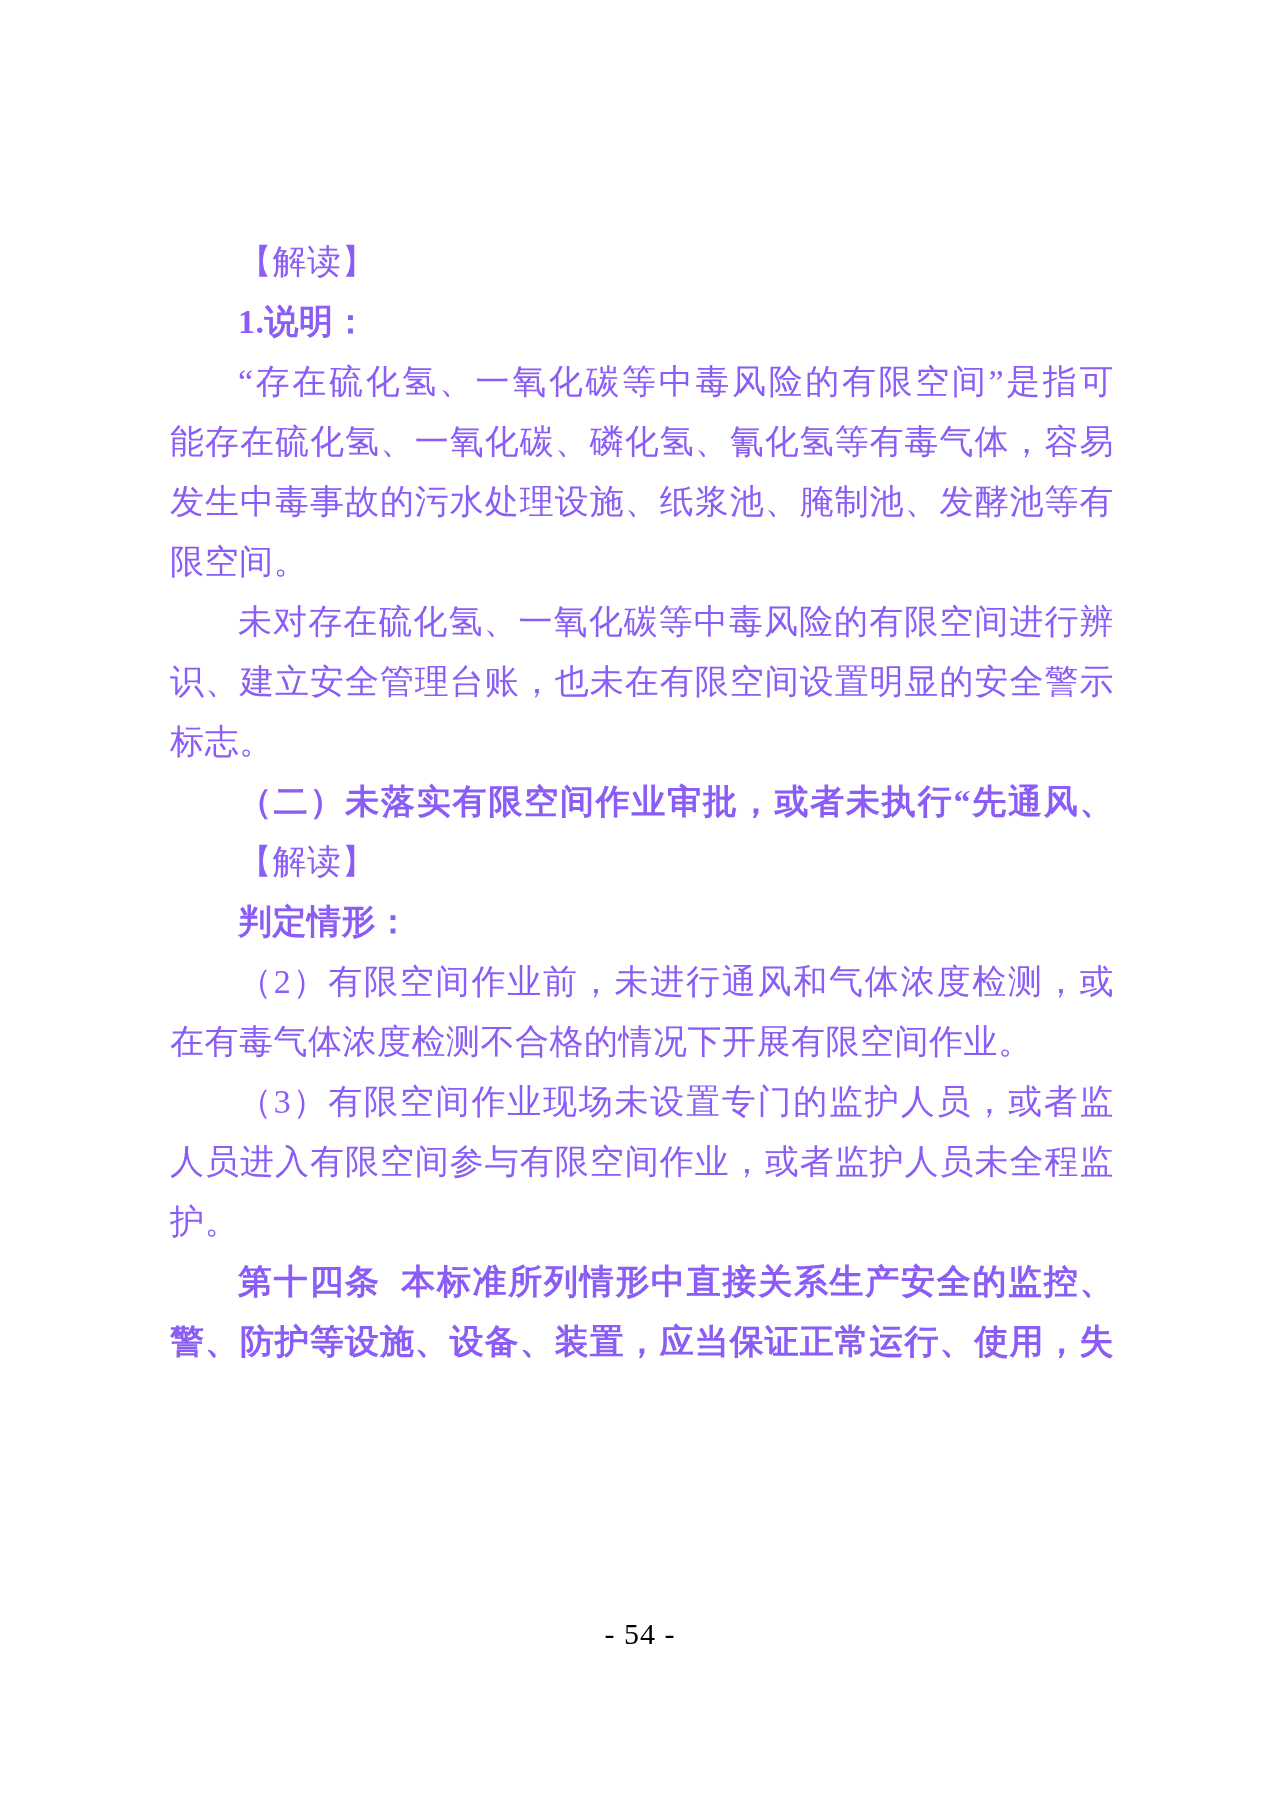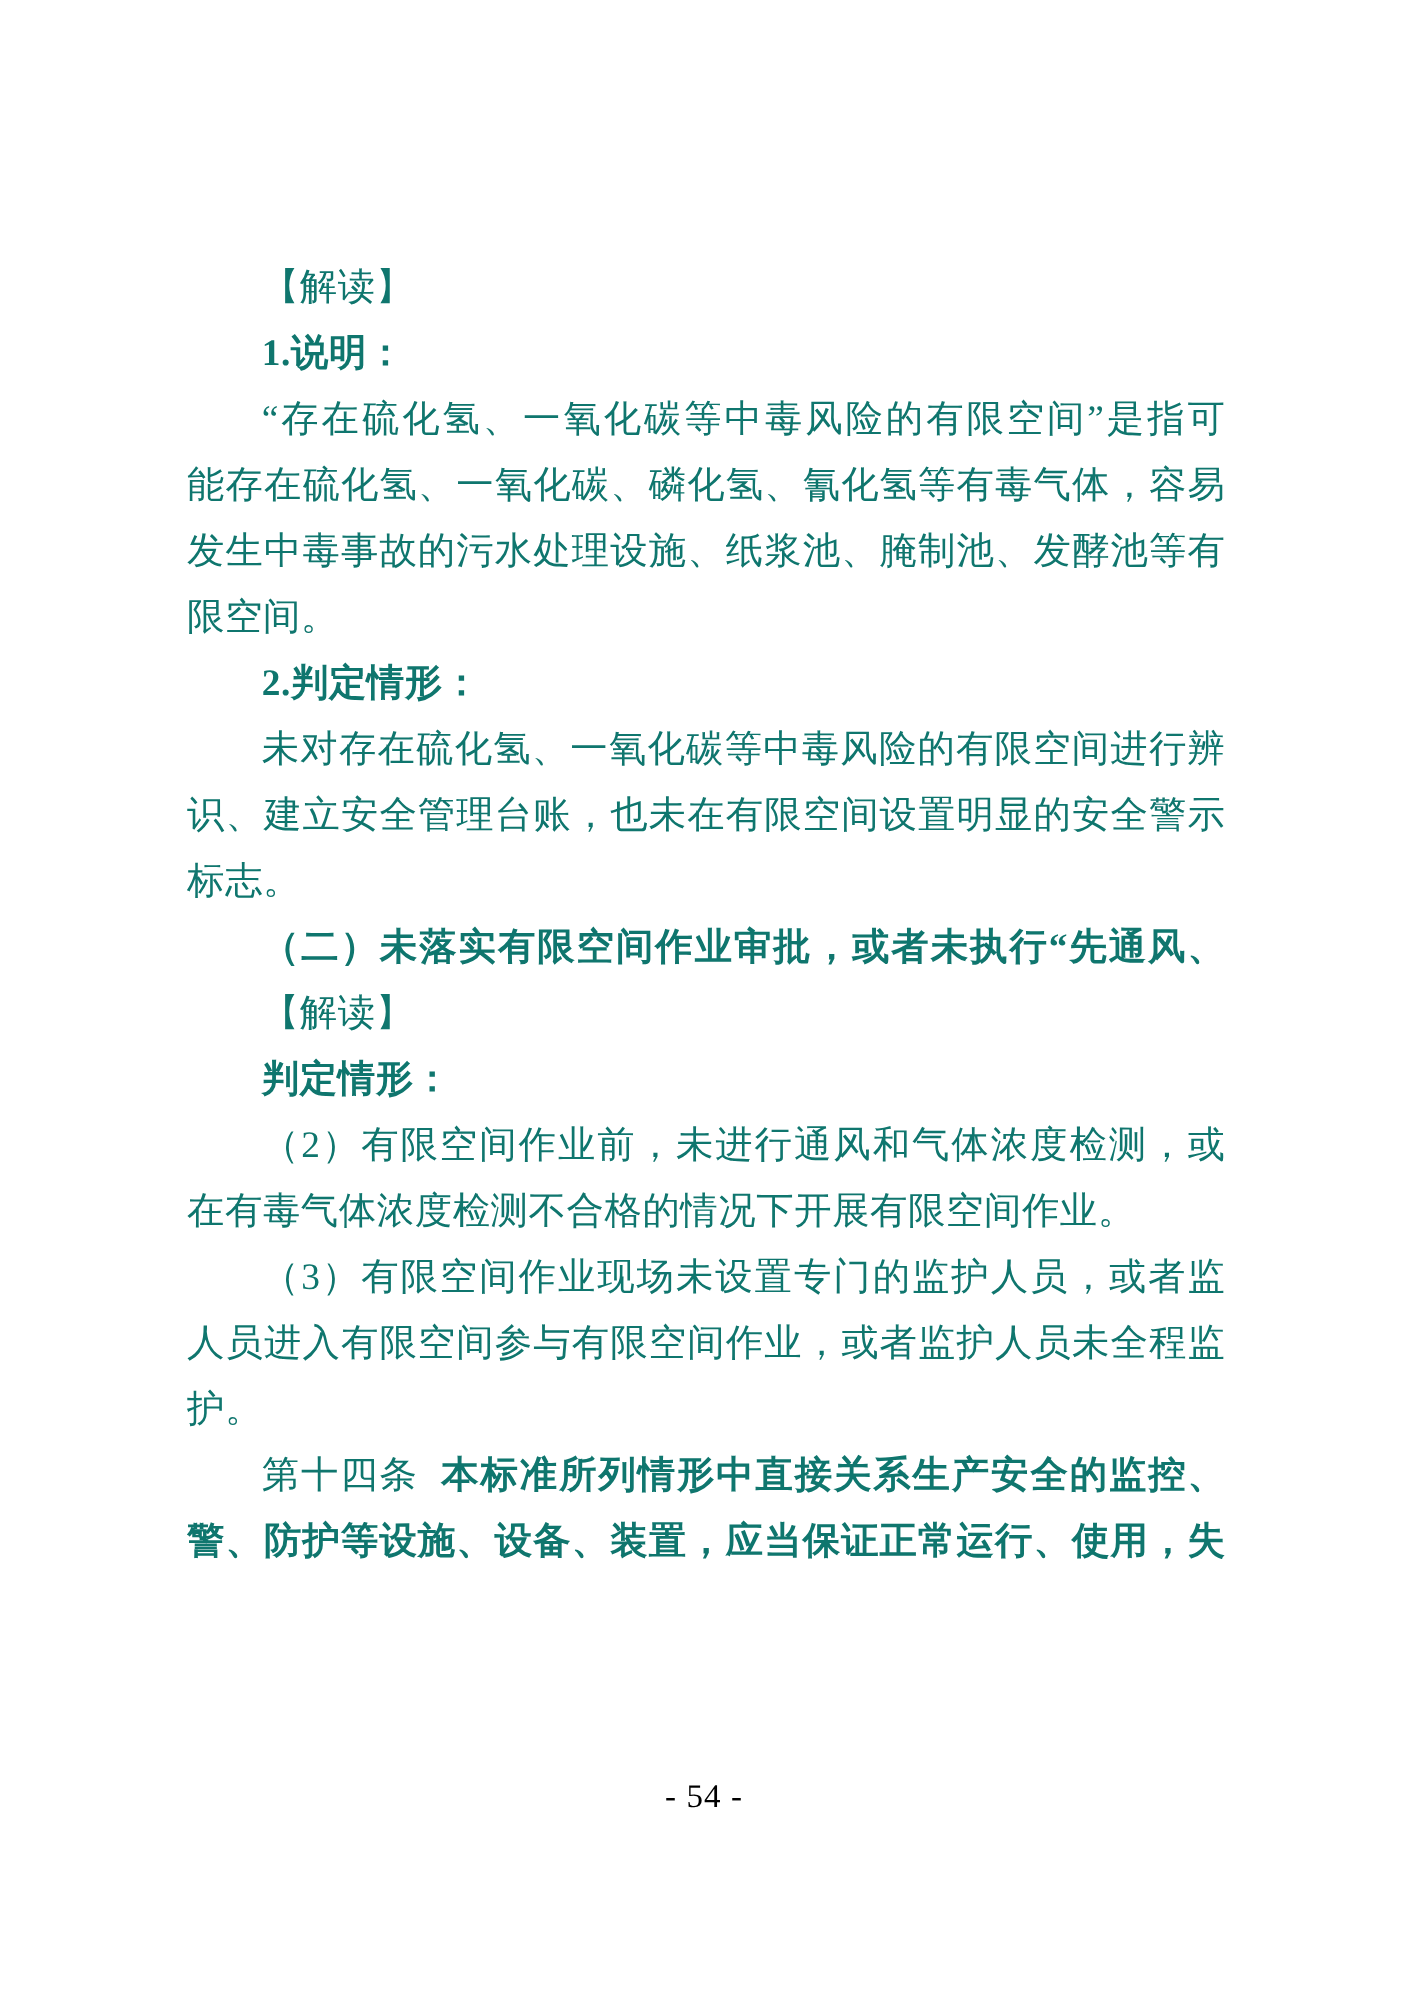--- a/index.html
+++ b/index.html
@@ -22,30 +22,30 @@
     top: 232px;
     width: 944px;
   }
   .line {
     height: 60px;
     line-height: 60px;
     font-size: 34px;
     letter-spacing: 0.5px;
     white-space: normal;
     overflow: hidden;
-    color: #0f766e;
+    color: #8b5cf6;
   }
   .indent { text-indent: 2em; }
   .full {
     text-align: justify;
     text-align-last: justify;
   }
   .bold { font-weight: 700; }
   .article-label {
-    font-weight: 400;
+    font-weight: 700;
     margin-right: 0.6em;
   }
   .page-number {
     position: absolute;
     top: 1612px;
     left: 0;
     width: 100%;
     height: 44px;
     line-height: 44px;
     text-align: center;
@@ -58,21 +58,20 @@
 <body>
 
 <div class="page">
   <div class="content">
     <div class="line indent">【解读】</div>
     <div class="line indent bold">1.说明：</div>
     <div class="line indent full">“存在硫化氢、一氧化碳等中毒风险的有限空间”是指可</div>
     <div class="line full">能存在硫化氢、一氧化碳、磷化氢、氰化氢等有毒气体，容易</div>
     <div class="line full">发生中毒事故的污水处理设施、纸浆池、腌制池、发酵池等有</div>
     <div class="line">限空间。</div>
-    <div class="line indent bold">2.判定情形：</div>
     <div class="line indent full">未对存在硫化氢、一氧化碳等中毒风险的有限空间进行辨</div>
     <div class="line full">识、建立安全管理台账，也未在有限空间设置明显的安全警示</div>
     <div class="line">标志。</div>
     <div class="line indent full bold">（二）未落实有限空间作业审批，或者未执行“先通风、再</div>
     <div class="line indent">【解读】</div>
     <div class="line indent bold">判定情形：</div>
     <div class="line indent full">（2）有限空间作业前，未进行通风和气体浓度检测，或者</div>
     <div class="line">在有毒气体浓度检测不合格的情况下开展有限空间作业。</div>
     <div class="line indent full">（3）有限空间作业现场未设置专门的监护人员，或者监护</div>
     <div class="line full">人员进入有限空间参与有限空间作业，或者监护人员未全程监</div>

